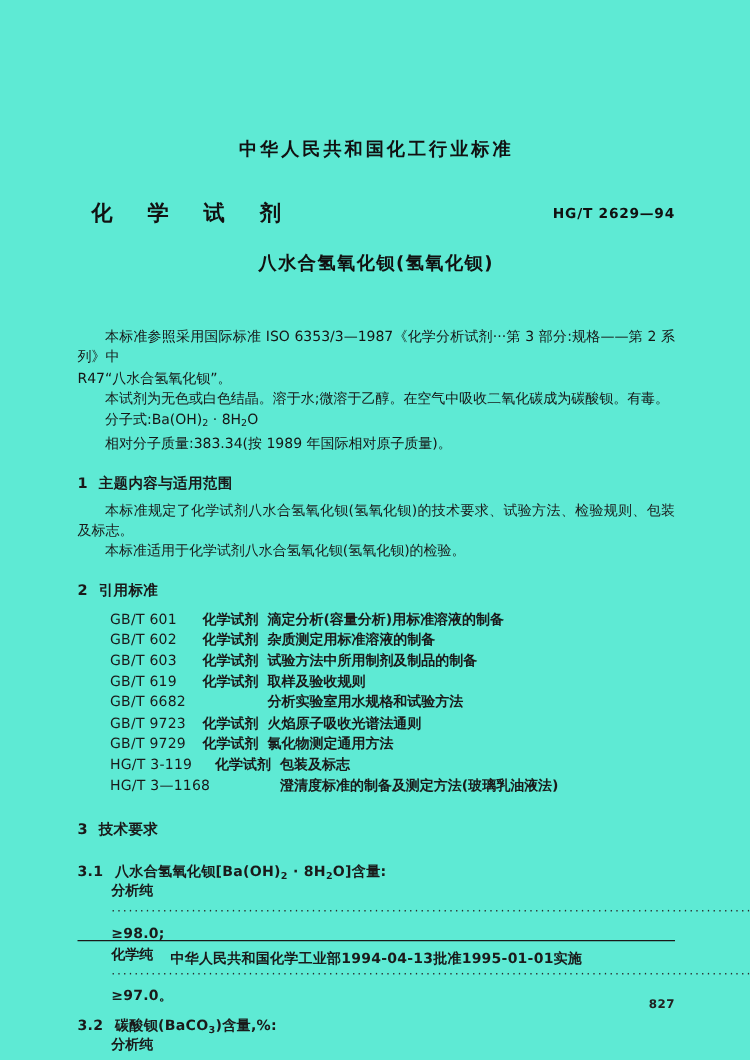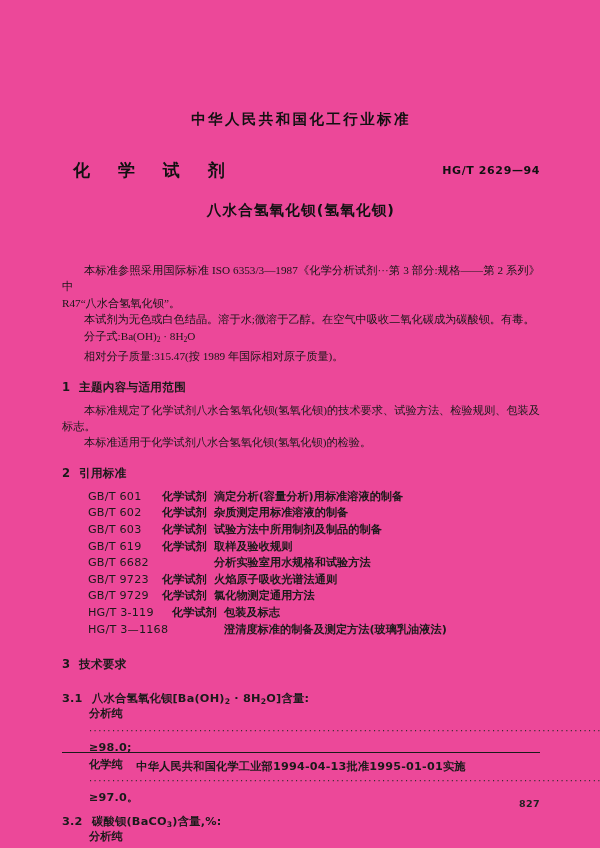--- a/index.html
+++ b/index.html
@@ -13,21 +13,21 @@
     position: relative;
     font-family: "DejaVu Sans", "Liberation Sans", sans-serif;
     color: #1a1a1a;
     overflow: hidden;
   }
   .page {
     position: absolute;
     left: 0; top: 0;
     width: 600px;
     height: 848px;
-    background: #ec4899;
+    background: #5eead4;
   }
   .content {
     position: absolute;
     left: 62px;
     top: 0;
     width: 478px;
   }
 
   
   .nat-title {
@@ -73,21 +73,20 @@
   
   .body-block {
     margin-top: 42px;
     font-size: 11.2px;
     line-height: 16.4px;
     color: #161616;
   }
   .p {
     margin: 0;
     text-align: justify;
-    font-family: Liberation Serif, serif;
   }
   .indent { text-indent: 22px; }
   .nowrap-line { white-space: nowrap; }
 
   sub {
     font-size: 0.68em;
     vertical-align: -0.28em;
   }
 
   
@@ -213,21 +212,21 @@
     <div class="sub-title">八水合氢氧化钡(氢氧化钡)</div>
 
     <div class="body-block">
       <p class="p indent">本标准参照采用国际标准 ISO 6353/3—1987《化学分析试剂···第 3 部分:规格——第 2 系列》中</p>
       <p class="p">R47“八水合氢氧化钡”。</p>
       <p class="p indent">本试剂为无色或白色结晶。溶于水;微溶于乙醇。在空气中吸收二氧化碳成为碳酸钡。有毒。</p>
       <p class="p indent nowrap-line">
         <span>分子式:</span><span>Ba(OH)<sub>2</sub> · 8H<sub>2</sub>O</span>
       </p>
       <p class="p indent nowrap-line">
-        <span>相对分子质量:</span><span>315.47(按 1989 年国际相对原子质量)。</span>
+        <span>相对分子质量:</span><span>383.34(按 1989 年国际相对原子质量)。</span>
       </p>
     </div>
 
     <div class="sec-h">
       <span class="sec-num">1</span><span>主题内容与适用范围</span>
     </div>
     <div class="sec-body">
       <p class="p indent">本标准规定了化学试剂八水合氢氧化钡(氢氧化钡)的技术要求、试验方法、检验规则、包装及标志。</p>
       <p class="p indent">本标准适用于化学试剂八水合氢氧化钡(氢氧化钡)的检验。</p>
     </div>

